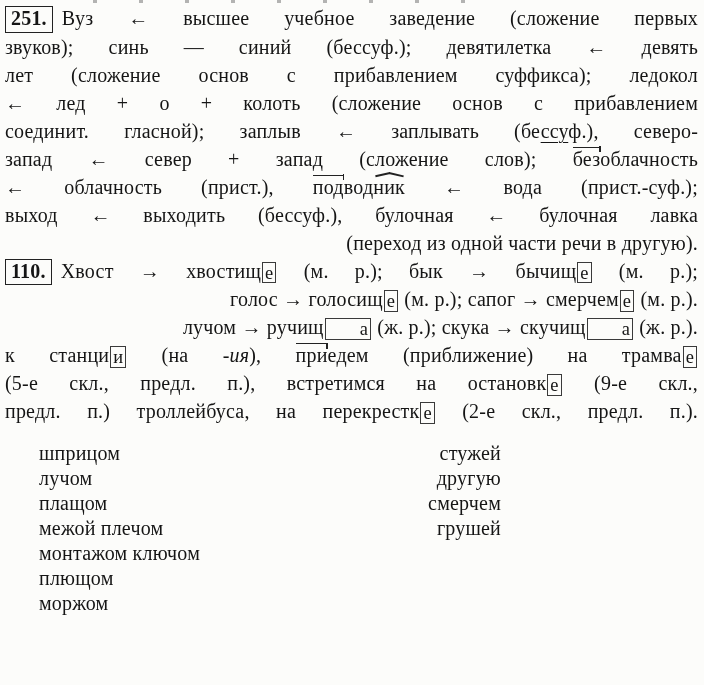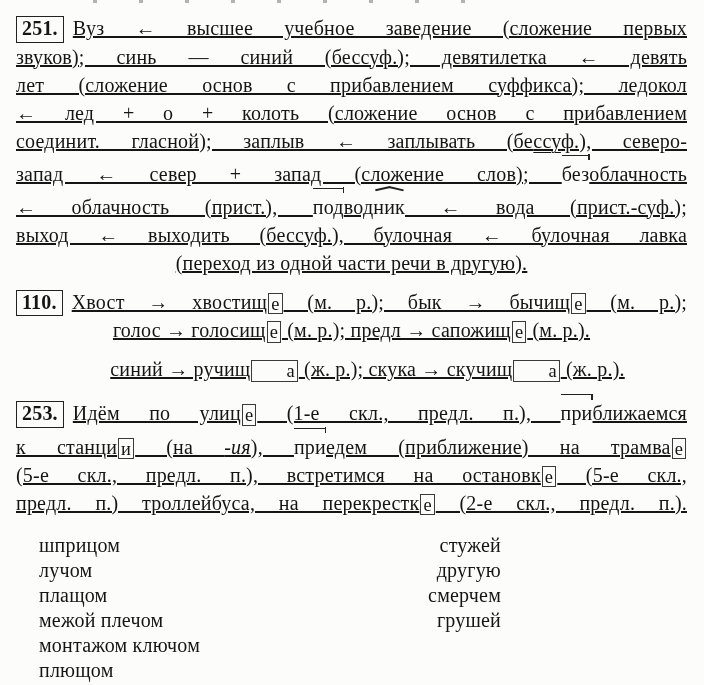--- a/index.html
+++ b/index.html
@@ -12,26 +12,26 @@
     overflow:hidden;
     font-family:"Liberation Serif","DejaVu Serif",serif;
     color:#151515;
   }
   
   .cut{
     height:3px;margin:0 0 1px 88px;width:380px;
     background:repeating-linear-gradient(90deg,#6a6a6a 0 4px,transparent 4px 46px);
     opacity:.5;
   }
-  .para{margin:11px;text-decoration:underline;}
+  .para{margin:0;}
   .para.indent .line:first-child{text-indent:32px;}
   .line{
     font-size:20px;line-height:28px;
     letter-spacing:0.2px;
-    text-align:center;
+    text-align:right;
   }
   .line.just{text-align:justify;text-align-last:justify;}
   .numbox{
     display:inline-block;
     border:1.6px solid #222;
     font-weight:bold;
     line-height:1.08;
     padding:1px 5px 2px;
     margin-right:9px;
     text-indent:0;
@@ -41,30 +41,30 @@
     border:1.2px solid #3a3a3a;
     line-height:1.0;
     padding:1px 2px 0;
     margin:0 1px;
     font-size:0.92em;
     position:relative;top:1px;
   }
   .prefix{
     display:inline-block;line-height:1.05;
     border-top:1.6px solid #222;
-    padding-top:8px;
+    padding-top:1px;
     position:relative;
   }
   .prefix::after{
     content:"";position:absolute;right:-0.5px;top:-1.6px;
     width:1.6px;height:6px;background:#222;
   }
   .hat{
     display:inline-block;line-height:1.05;
-    position:relative;padding-top:7px;
+    position:relative;padding-top:1px;
   }
   .hat::before{
     content:"";position:absolute;top:-4px;left:6%;
     width:46%;height:1.6px;background:#222;
     transform-origin:100% 50%;transform:rotate(-13deg);
   }
   .hat::after{
     content:"";position:absolute;top:-4px;right:6%;
     width:46%;height:1.6px;background:#222;
     transform-origin:0 50%;transform:rotate(13deg);
@@ -98,29 +98,28 @@
         <div class="line just"><span>лет (сложение основ с прибавлением суффикса); ледокол</span></div>
         <div class="line just"><span>← лед + о + колоть (сложение основ с прибавлением</span></div>
         <div class="line just"><span>соединит. гласной); заплыв ← заплывать (бе</span><span class="uline">ссу</span><span>ф.), северо-</span></div>
         <div class="line just"><span>запад ← север + запад (сложение слов); </span><span class="prefix">без</span><span>облачность</span></div>
         <div class="line just"><span>← облачность (прист.), </span><span class="prefix">под</span><span>вод</span><span class="hat">ник</span><span> ← вода (прист.-суф.);</span></div>
         <div class="line just"><span>выход ← выходить (бессуф.), булочная ← булочная лавка</span></div>
         <div class="line"><span>(переход из одной части речи в другую).</span></div>
       </div>
       <div class="para">
         <div class="line just"><span class="numbox">110.</span><span>Хвост → хвостищ</span><span class="lbox">е</span><span> (м. р.); бык → бычищ</span><span class="lbox">е</span><span> (м. р.);</span></div>
-        <div class="line"><span>голос → голосищ</span><span class="lbox">е</span><span> (м. р.); предл → сапожищ</span><span class="lbox">е</span><span> (м. р.).</span></div>
+        <div class="line"><span>голос → голосищ</span><span class="lbox">е</span><span> (м. р.); сапог → смерчем</span><span class="lbox">е</span><span> (м. р.).</span></div>
       </div>
       <div class="para indent">
-        <div class="line"><span>синий → ручищ</span><span class="lbox">а</span><span> (ж. р.); скука → скучищ</span><span class="lbox">а</span><span> (ж. р.).</span></div>
+        <div class="line"><span>лучом → ручищ</span><span class="lbox">а</span><span> (ж. р.); скука → скучищ</span><span class="lbox">а</span><span> (ж. р.).</span></div>
       </div>
       <div class="para">
-        <div class="line just"><span class="numbox">253.</span><span>Идём по улиц</span><span class="lbox">е</span><span> (1-е скл., предл. п.), </span><span class="prefix">при</span><span>ближаемся</span></div>
         <div class="line just"><span>к станци</span><span class="lbox">и</span><span> (на </span><span class="ital">-ия</span><span>), </span><span class="prefix">при</span><span>едем (приближение) на трамва</span><span class="lbox">е</span></div>
-        <div class="line just"><span>(5-е скл., предл. п.), встретимся на остановк</span><span class="lbox">е</span><span> (5-е скл.,</span></div>
+        <div class="line just"><span>(5-е скл., предл. п.), встретимся на остановк</span><span class="lbox">е</span><span> (9-е скл.,</span></div>
         <div class="line just"><span>предл. п.) троллейбуса, на перекрестк</span><span class="lbox">е</span><span> (2-е скл., предл. п.).</span></div>
       </div>
     </div>
   <div id="wordlist" class="wordlist">
       <div class="wrow">
         <span class="wleft">шприцом</span>
         <span class="wright">стужей</span>
       </div>
       <div class="wrow">
         <span class="wleft">лучом</span>

